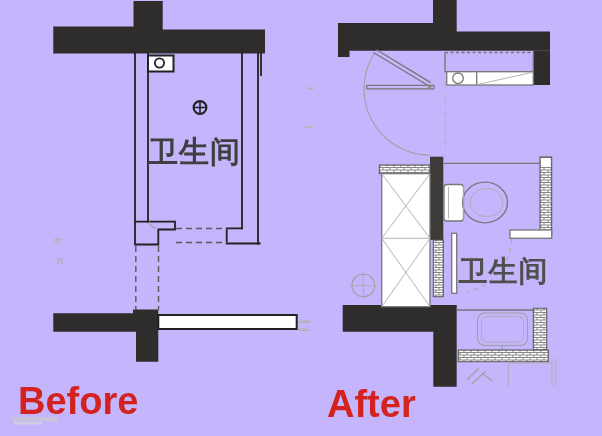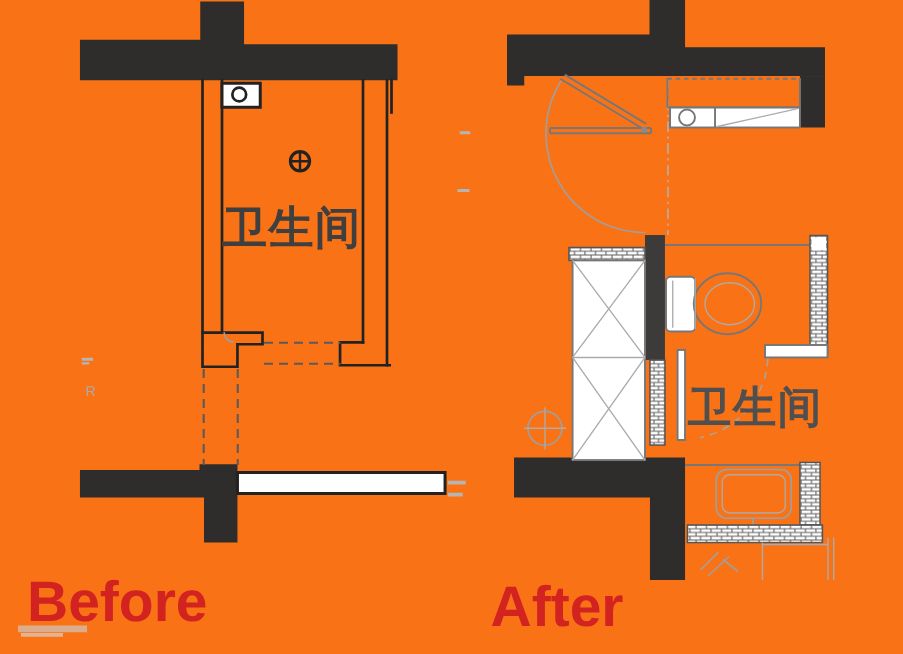--- a/index.html
+++ b/index.html
@@ -1,16 +1,16 @@
 <!DOCTYPE html>
 <html><head>
 <meta charset="utf-8">
 <style>
   html,body{margin:0;padding:0;background:#fff;}
-  #stage{position:relative;width:602px;height:436px;background:#f97316;overflow:hidden;
+  #stage{position:relative;width:602px;height:436px;background:#c4b5fd;overflow:hidden;
          font-family:"Liberation Sans","DejaVu Sans",sans-serif;}
   svg{position:absolute;left:0;top:0;}
   
   .s-dark{stroke:#222;stroke-width:1.8;fill:none;stroke-linecap:square}
   .s-darkf{stroke:#222;stroke-width:2;fill:#fff}
   .s-dash{stroke:#5a5a5a;stroke-width:1.4;fill:none;stroke-dasharray:6,4}
   .s-mid{stroke:#777;stroke-width:1.3;fill:none}
   .s-midf{stroke:#777;stroke-width:1.3;fill:#fff}
   .s-lt{stroke:#9f9f9f;stroke-width:1.1;fill:none}
   .s-thin{stroke:#ababab;stroke-width:0.9;fill:none}

